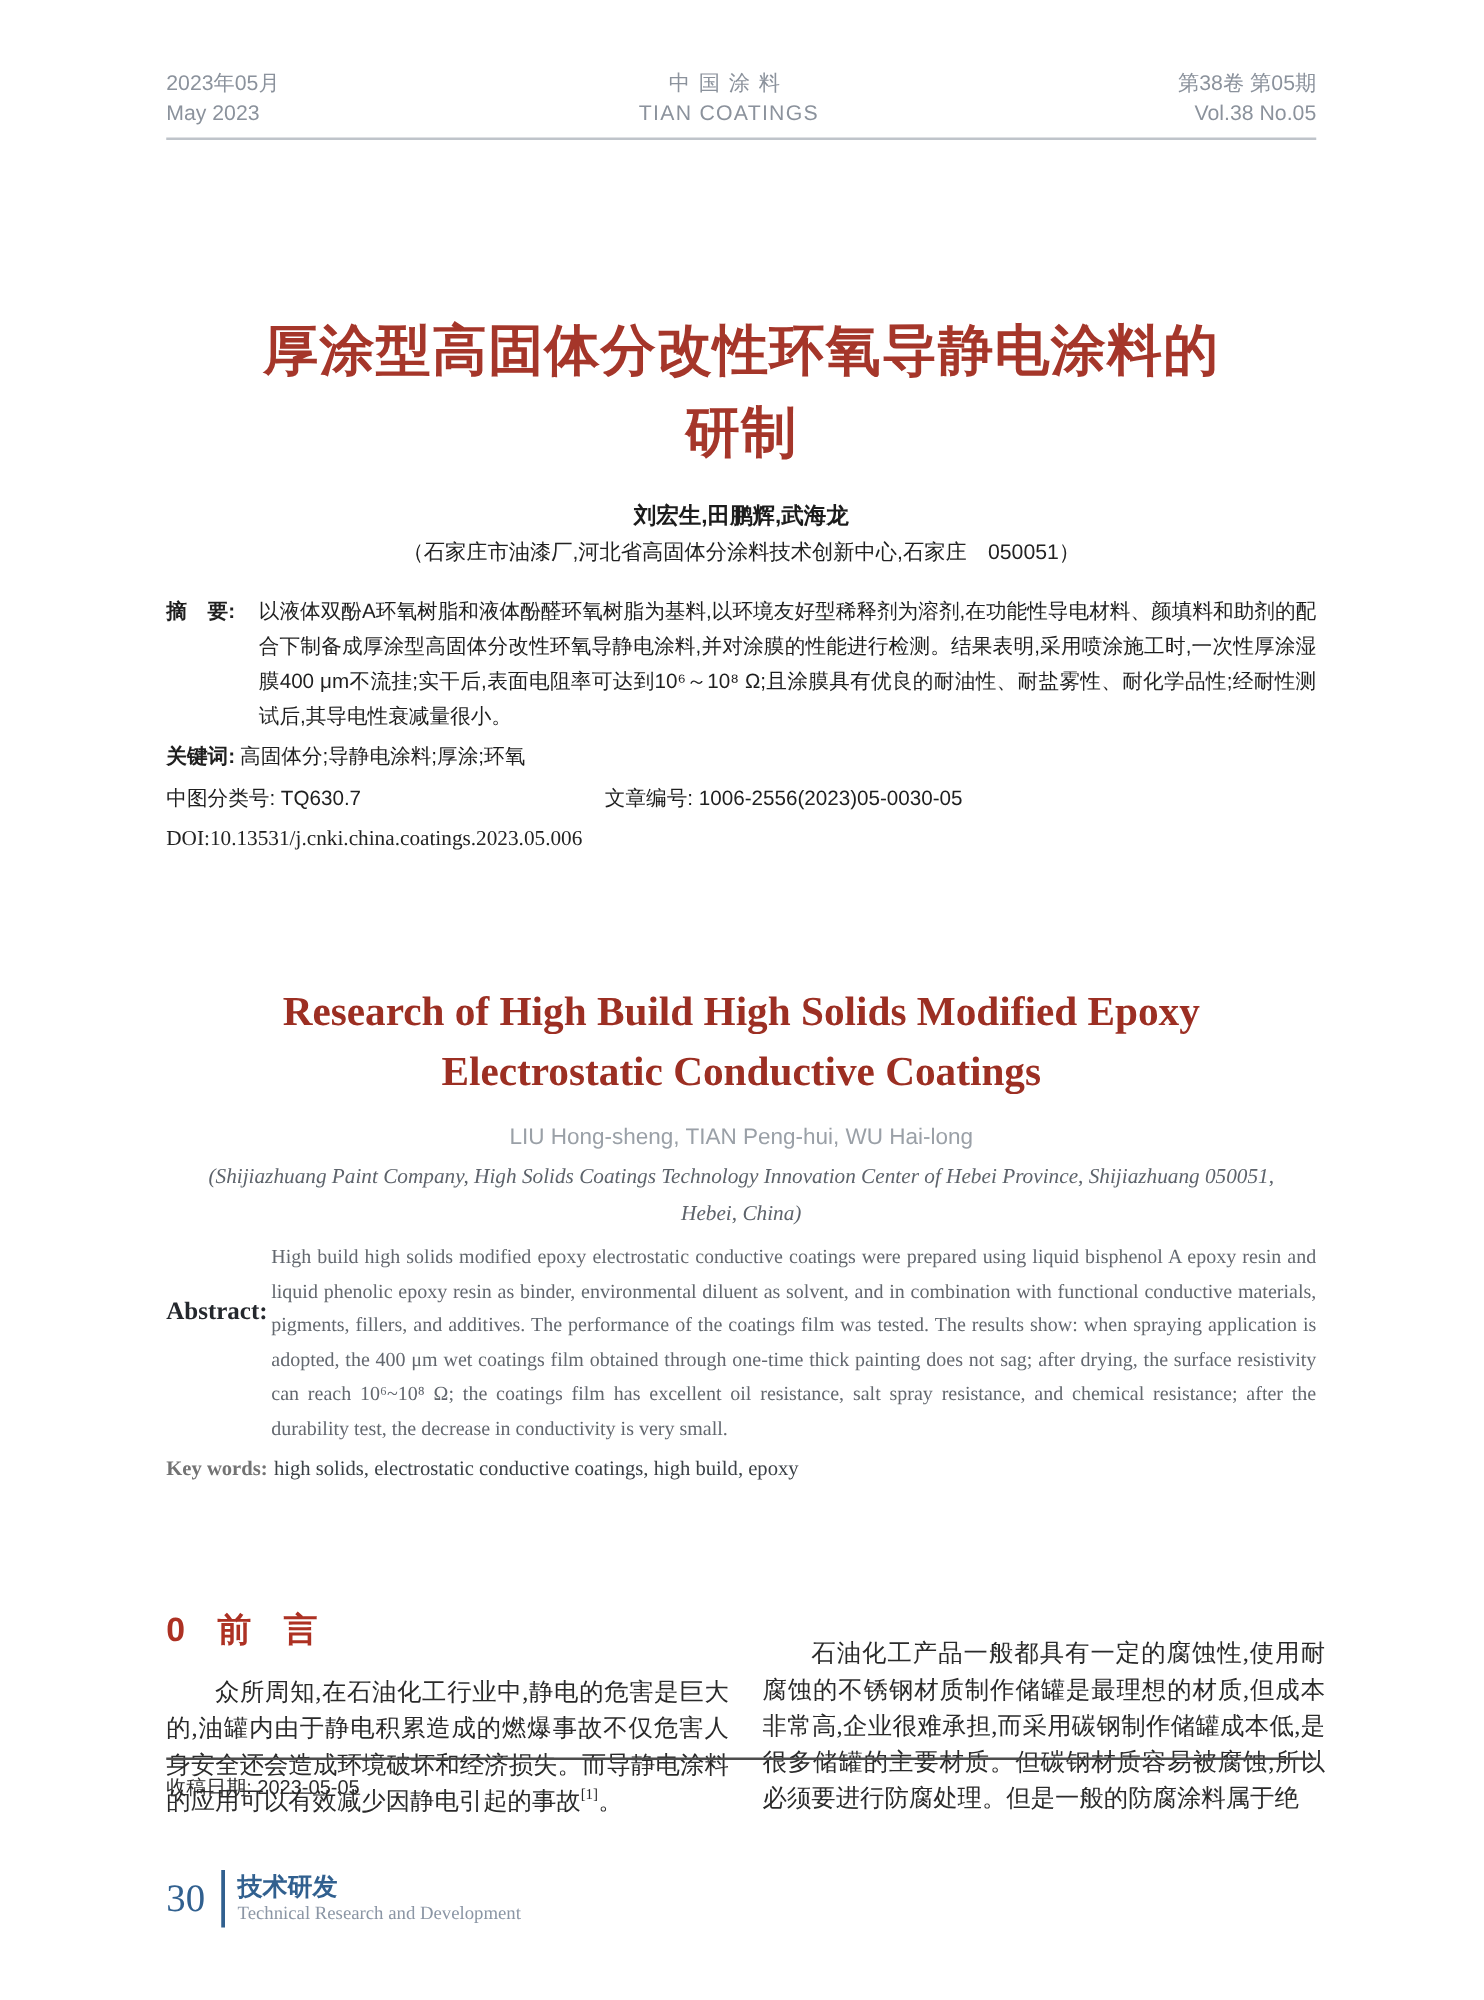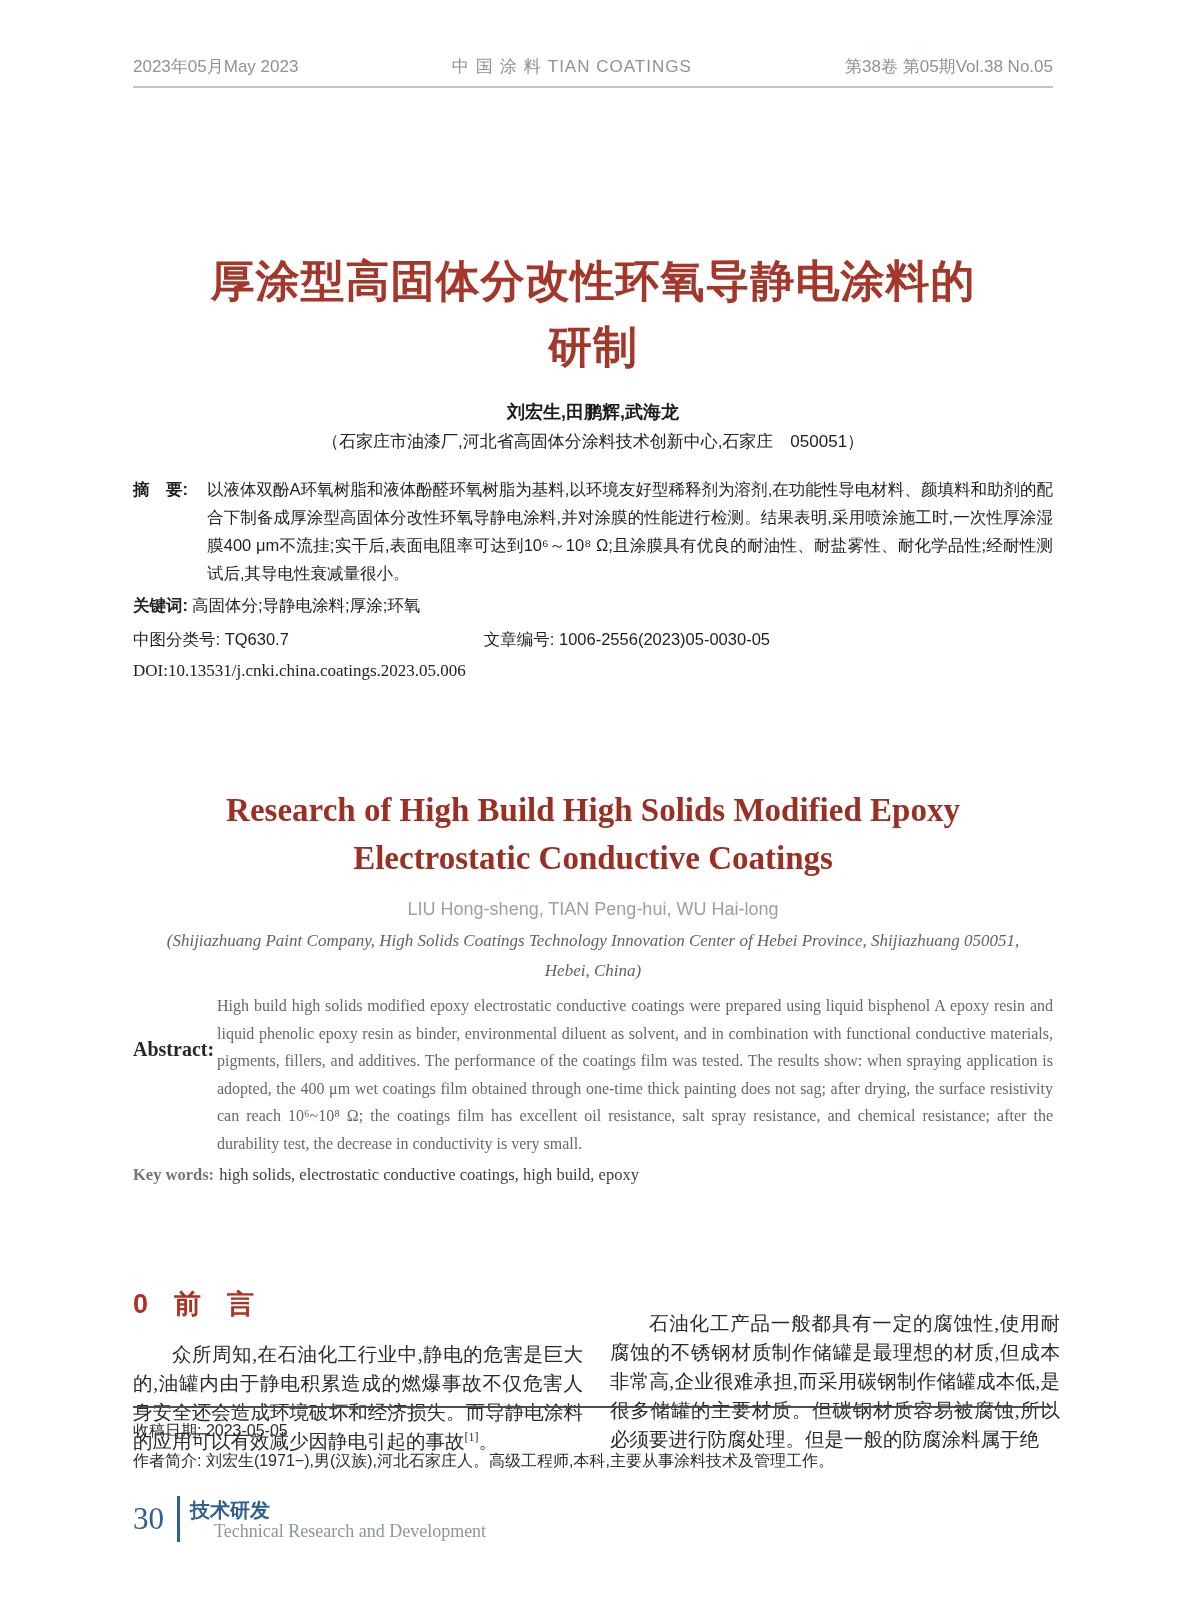--- a/index.html
+++ b/index.html
@@ -5,21 +5,21 @@
   * { margin:0; padding:0; box-sizing:border-box; }
   html,body { width:1187px; height:1600px; }
   body { background:#ffffff; font-family:"Liberation Sans", sans-serif; }
   .page { position:relative; width:1187px; height:1600px; background:#fff; overflow:hidden; }
 
   
   .jheader { position:absolute; top:55px; left:133px; width:920px;
     display:flex; justify-content:space-between; align-items:flex-start;
     color:#8b929c; font-size:17px; line-height:24px;
     border-bottom:2px solid #bfc4ca; padding-bottom:7px; }
-  .jh-col { display:flex; flex-direction:row;justify-content:space-between; }
+  .jh-col { display:flex; flex-direction:column;justify-content:space-between; }
   .jh-center { text-align:center; }
   .jh-right { text-align:right; }
   .jh-cn-spaced { letter-spacing:7px; }
   .jh-en-spaced { letter-spacing:1px; }
 
   
   .cn-block { position:absolute; top:248px; left:133px; width:920px; }
   .title-cn { text-align:center; color:#a5362a; font-weight:bold;
     font-size:44px; line-height:66px; letter-spacing:1px; }
   .authors-cn { margin-top:20px; text-align:center; font-size:18px;
@@ -81,21 +81,21 @@
 
   
   .pfooter { position:absolute; top:1496px; left:133px; display:flex;
     align-items:center; }
   .page-num { font-family:"Liberation Serif", serif; font-size:31px;
     color:#31608f; }
   .foot-bar { width:3px; height:46px; background:#31608f; margin:0 10px 0 13px; }
   .foot-labels { display:flex; flex-direction:column; justify-content:center; }
   .foot-cn { color:#31608f; font-weight:bold; font-size:20px; line-height:24px; }
   .foot-en { color:#8b96a5; font-family:"Liberation Serif", serif;
-    font-size:18px; line-height:18px;margin-left:24px; }
+    font-size:15px; line-height:18px; }
 </style>
 </head>
 <body>
 
 <div class="page">
 
   <div class="jheader">
     <div class="jh-col">
       <span>2023年05月</span>
       <span>May 2023</span>
@@ -163,21 +163,20 @@
       </div>
       <p class="body-p"><span>众所周知,在石油化工行业中,静电的危害是巨大的,油罐内由于静电积累造成的燃爆事故不仅危害人身安全还会造成环境破坏和经济损失。而导静电涂料的应用可以有效减少因静电引起的事故</span><sup class="cite">[1]</sup><span>。</span></p>
     </div>
     <div class="bcol bcol-right">
       <p class="body-p">石油化工产品一般都具有一定的腐蚀性,使用耐腐蚀的不锈钢材质制作储罐是最理想的材质,但成本非常高,企业很难承担,而采用碳钢制作储罐成本低,是很多储罐的主要材质。但碳钢材质容易被腐蚀,所以必须要进行防腐处理。但是一般的防腐涂料属于绝</p>
     </div>
   </div>
 
   <div class="footnote">
     <div>收稿日期: 2023-05-05</div>
-    <div>作者简介: 刘宏生(1971−),男(汉族),河北石家庄人。高级工程师,本科,主要从事涂料技术及管理工作。</div>
   </div>
 
   <div class="pfooter">
     <span class="page-num">30</span>
     <span class="foot-bar"></span>
     <span class="foot-labels">
       <span class="foot-cn">技术研发</span>
       <span class="foot-en">Technical Research and Development</span>
     </span>
   </div>

